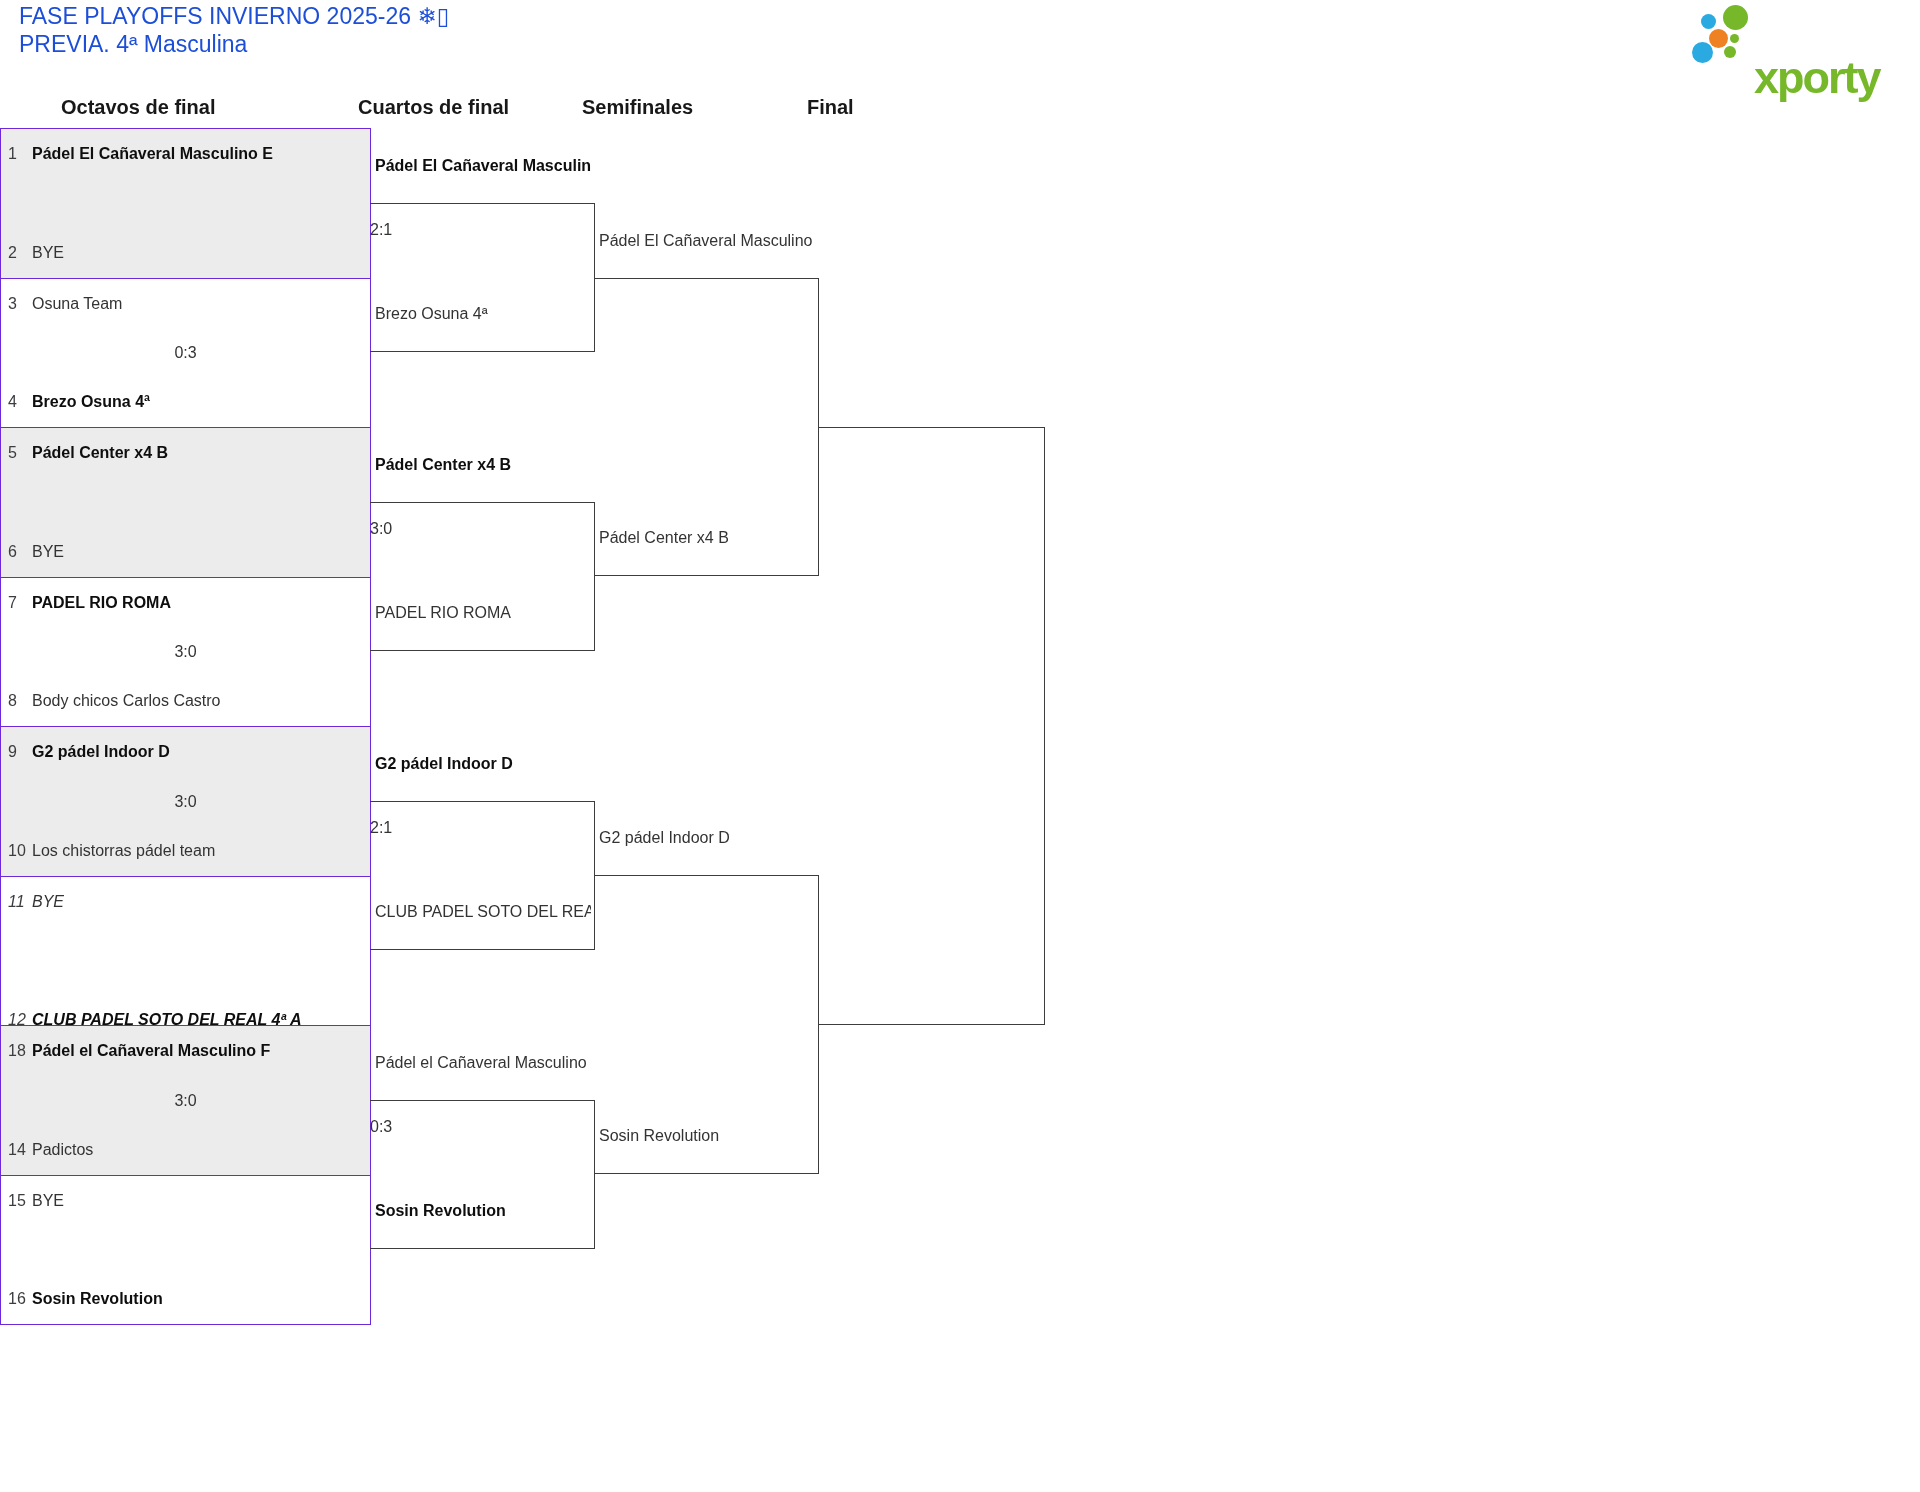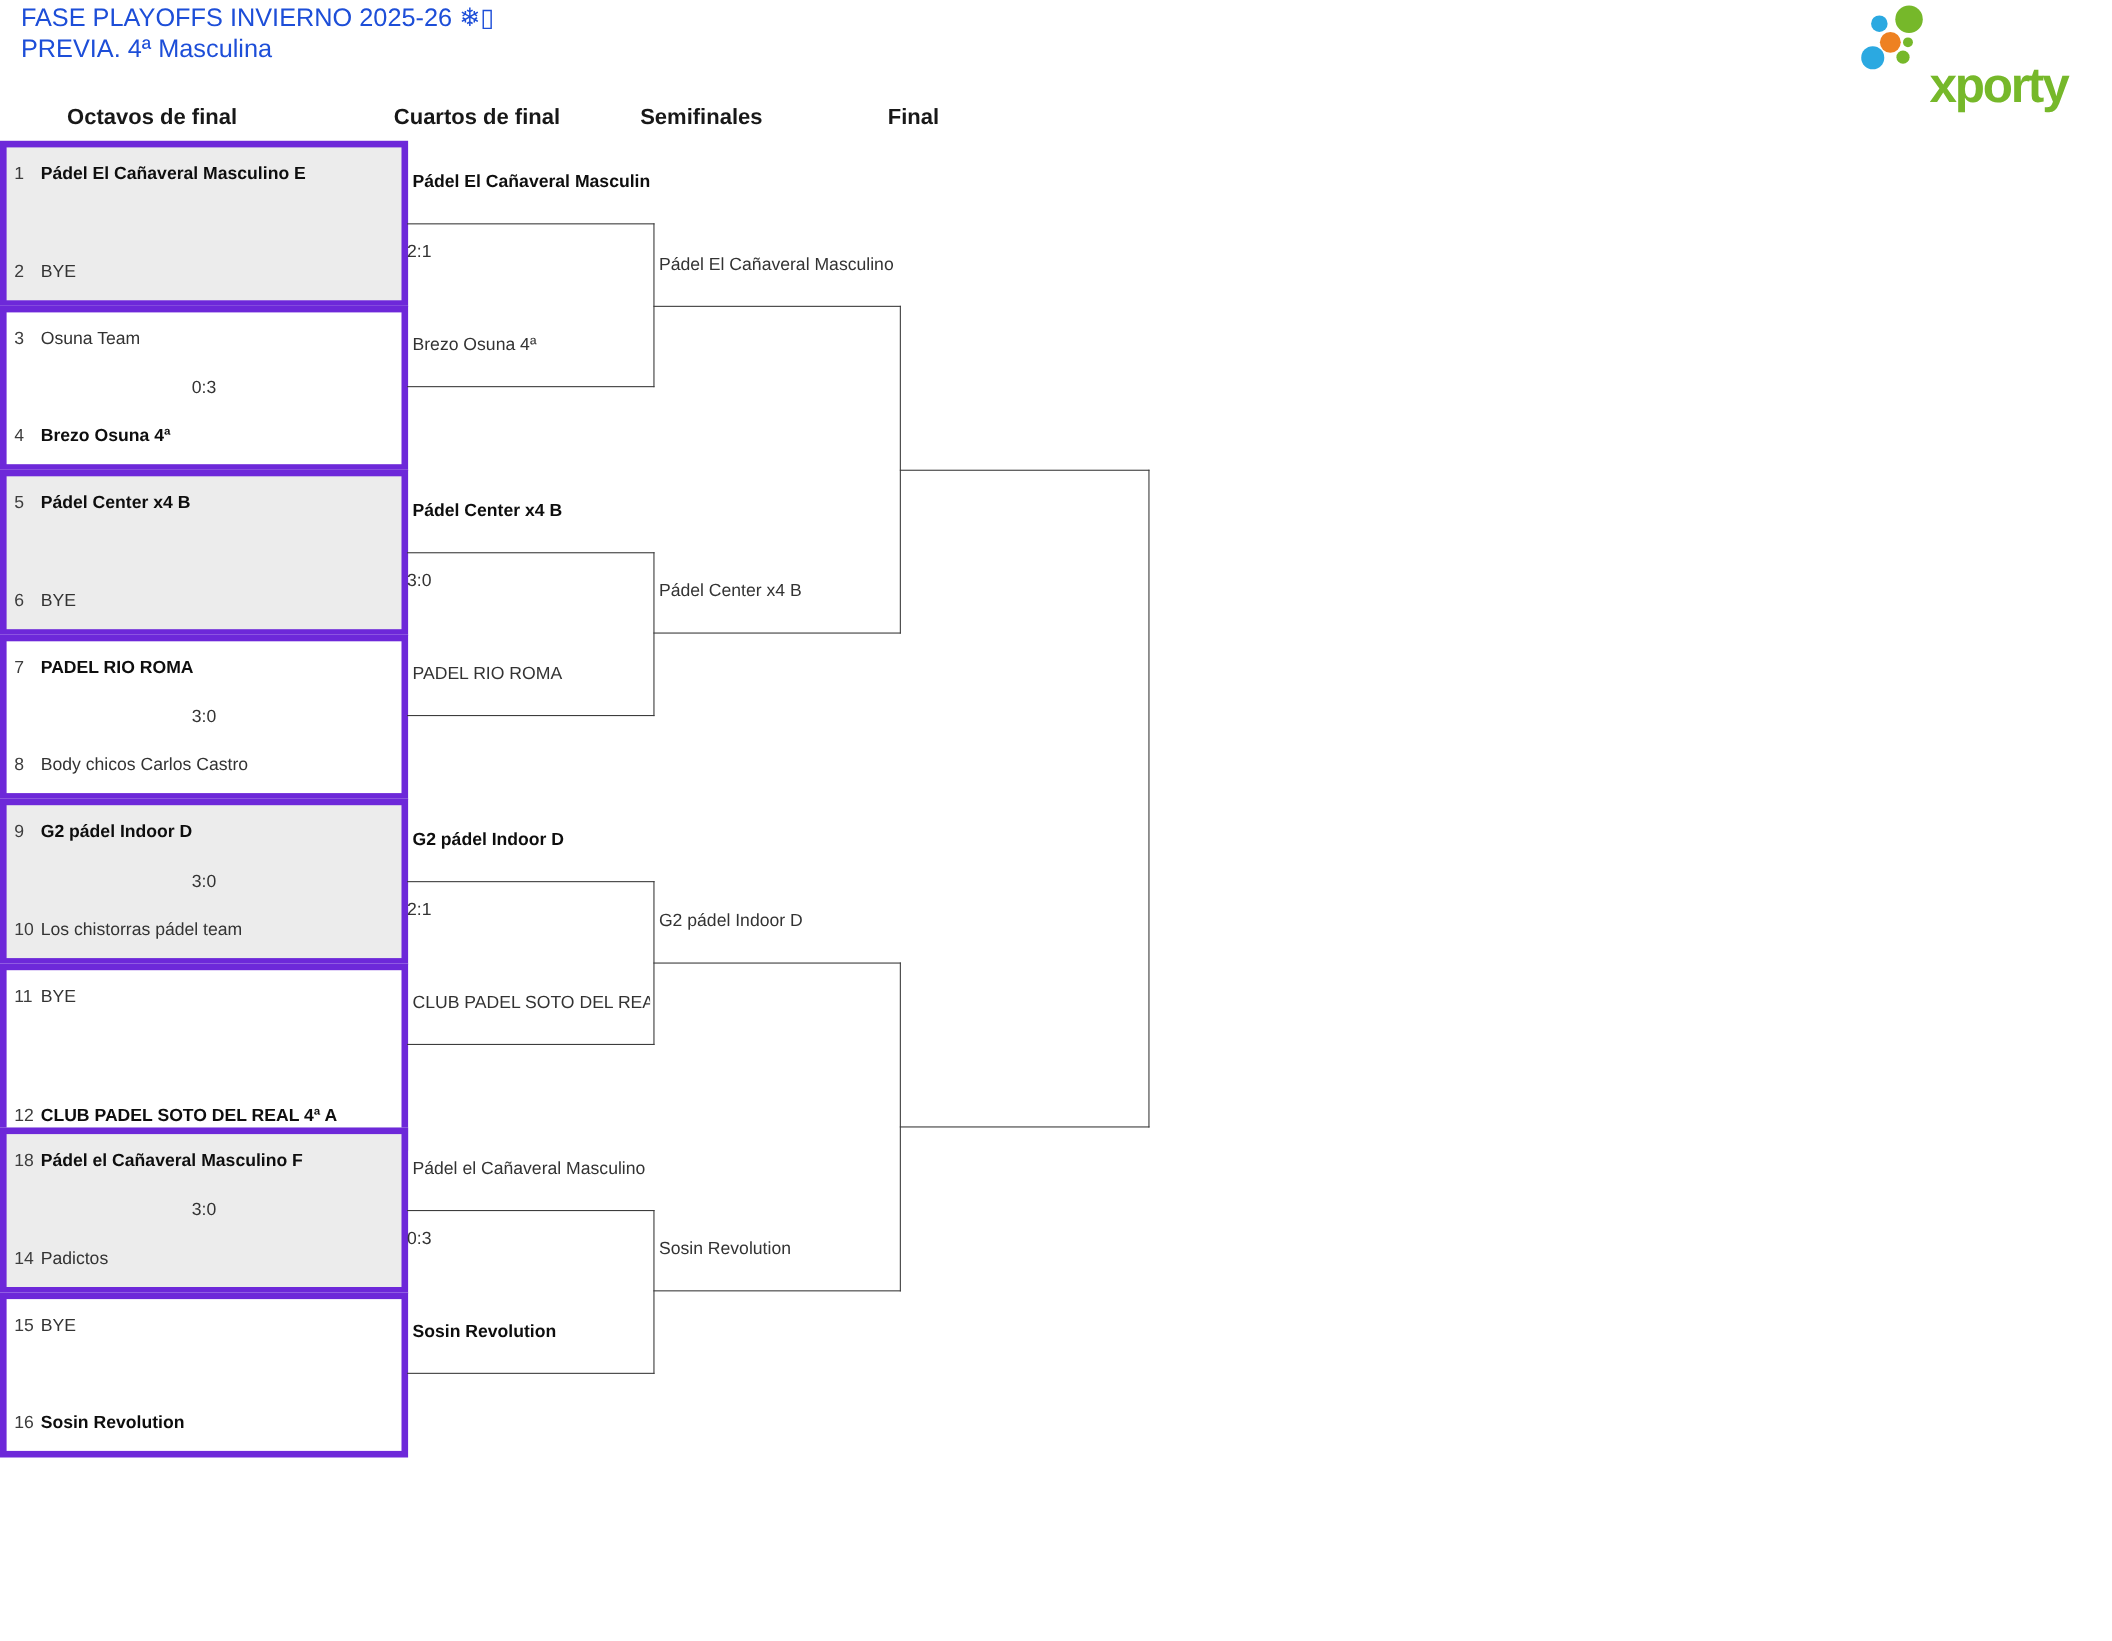--- a/index.html
+++ b/index.html
@@ -12,21 +12,21 @@
   
   .logo-dot{position:absolute;border-radius:50%;}
   .logo-word{position:absolute;left:1754px;top:8px;font-size:45px;line-height:52px;font-weight:700;
              letter-spacing:-2px;color:#76b82a;margin-top:44px;}
 
   
   .col-h{position:absolute;top:95px;width:250px;text-align:left;font-size:20px;line-height:24px;
          font-weight:600;color:#181818;}
 
   
-  .obox{position:absolute;left:0;width:371px;border:6px solid #6d28d9;box-sizing:border-box;background:#fff;}
+  .obox{position:absolute;left:0;width:371px;border:1px solid #6d28d9;box-sizing:border-box;background:#fff;}
   .obox.gray{background:#ececec;}
   .orow{position:absolute;left:7px;right:4px;line-height:20px;font-size:16px;white-space:nowrap;overflow:hidden;color:#333;}
   .orow.t1{top:15px;}
   .orow.t2{bottom:15px;}
   .num{display:inline-block;min-width:24px;font-weight:400;color:#3d3d3d;}
   .nm{color:#333;}
   .nm.b{font-weight:700;color:#0e0e0e;}
   .oscore{position:absolute;left:0;right:0;top:50%;transform:translateY(-50%);text-align:center;
           font-size:16px;line-height:20px;color:#333;}
 
@@ -84,21 +84,21 @@
     <div class="oscore">3:0</div>
     <div class="orow t2"><span class="num">8</span><span class="nm">Body chicos Carlos Castro</span></div>
   </div>
 
   <div class="obox gray" style="top:726px;height:151px;">
     <div class="orow t1"><span class="num">9</span><span class="nm b">G2 pádel Indoor D</span></div>
     <div class="oscore">3:0</div>
     <div class="orow t2"><span class="num">10</span><span class="nm">Los chistorras pádel team</span></div>
   </div>
 
-  <div class="obox" style="top:876px;height:170px;">
+  <div class="obox" style="top:876px;height:170px;font-style:italic;">
     <div class="orow t1"><span class="num">11</span><span class="nm">BYE</span></div>
     <div class="orow t2"><span class="num">12</span><span class="nm b">CLUB PADEL SOTO DEL REAL 4ª A</span></div>
   </div>
 
   <div class="obox gray" style="top:1025px;height:151px;">
     <div class="orow t1"><span class="num">18</span><span class="nm b">Pádel el Cañaveral Masculino F</span></div>
     <div class="oscore">3:0</div>
     <div class="orow t2"><span class="num">14</span><span class="nm">Padictos</span></div>
   </div>
 

